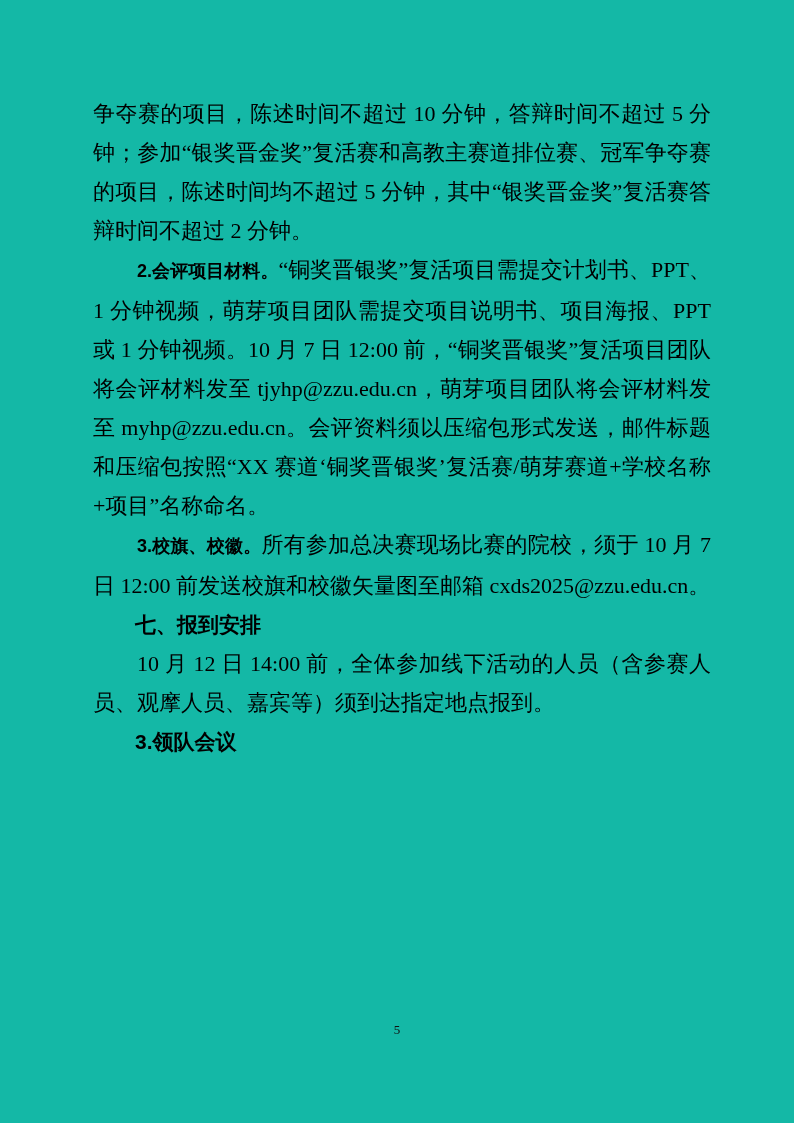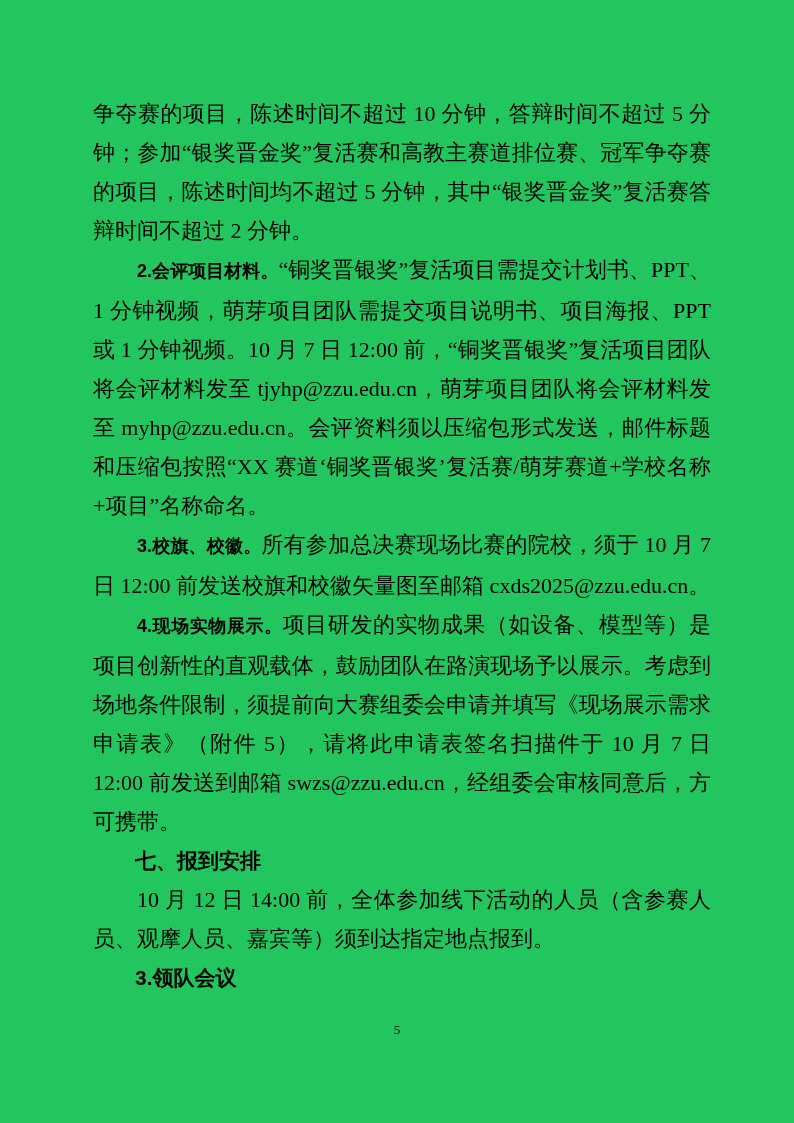--- a/index.html
+++ b/index.html
@@ -10,21 +10,21 @@
   body {
     width: 794px;
     height: 1123px;
     font-family: "Liberation Serif", "DejaVu Serif", serif;
     color: #000000;
   }
   .page {
     position: relative;
     width: 794px;
     height: 1123px;
-    background: #22c55e;
+    background: #14b8a6;
     overflow: hidden;
   }
   .content {
     position: absolute;
     left: 93px;
     top: 94px;
     width: 618px;
     font-size: 22px;
     line-height: 39px;
     text-align: justify;
@@ -65,21 +65,20 @@
 
 <div class="page">
   <div class="content">
 
     <p class="para no-indent">争夺赛的项目，陈述时间不超过 10 分钟，答辩时间不超过 5 分钟；参加“银奖晋金奖”复活赛和高教主赛道排位赛、冠军争夺赛的项目，陈述时间均不超过 5 分钟，其中“银奖晋金奖”复活赛答辩时间不超过 2 分钟。</p>
 
     <p class="para"><b class="lead">2.会评项目材料。</b><span>“铜奖晋银奖”复活项目需提交计划书、PPT、1 分钟视频，萌芽项目团队需提交项目说明书、项目海报、PPT 或 1 分钟视频。10 月 7 日 12:00 前，“铜奖晋银奖”复活项目团队将会评材料发至 tjyhp@zzu.edu.cn，萌芽项目团队将会评材料发至 myhp@zzu.edu.cn。会评资料须以压缩包形式发送，邮件标题和压缩包按照“XX 赛道‘铜奖晋银奖’复活赛/萌芽赛道+学校名称+项目”名称命名。</span></p>
 
     <p class="para"><b class="lead">3.校旗、校徽。</b><span>所有参加总决赛现场比赛的院校，须于 10 月 7 日 12:00 前发送校旗和校徽矢量图至邮箱 cxds2025@zzu.edu.cn。</span></p>
 
-    <p class="para"><b class="lead">4.现场实物展示。</b><span>项目研发的实物成果（如设备、模型等）是项目创新性的直观载体，鼓励团队在路演现场予以展示。考虑到场地条件限制，须提前向大赛组委会申请并填写《现场展示需求申请表》（附件 5），请将此申请表签名扫描件于 10 月 7 日 12:00 前发送到邮箱 swzs@zzu.edu.cn，经组委会审核同意后，方可携带。</span></p>
 
     <p class="heading">七、报到安排</p>
 
 
     <p class="para">10 月 12 日 14:00 前，全体参加线下活动的人员（含参赛人员、观摩人员、嘉宾等）须到达指定地点报到。</p>
 
 
 
     <p class="heading">3.领队会议</p>
 

